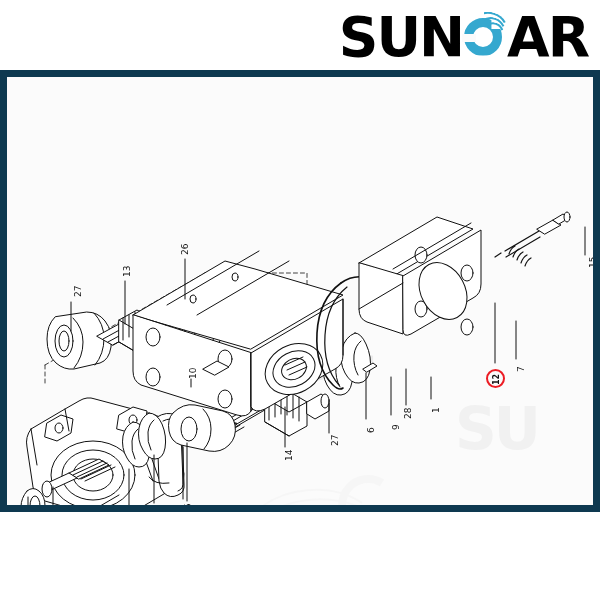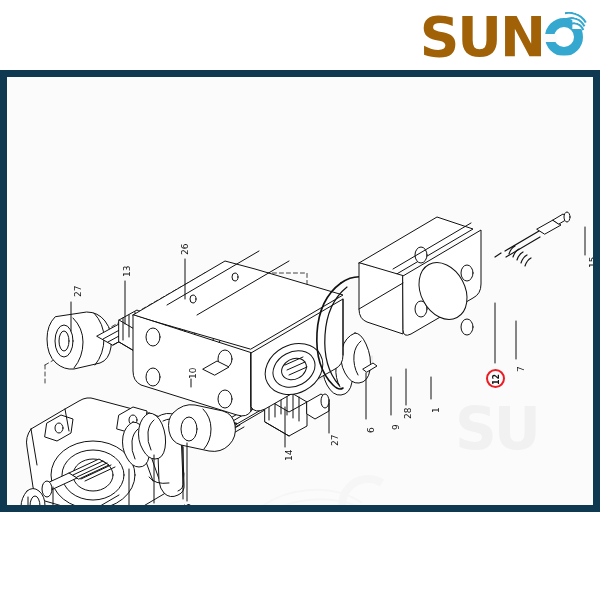--- a/index.html
+++ b/index.html
@@ -25,21 +25,21 @@
     height:58px;
     display:flex;align-items:center;
     letter-spacing:-1px;
     z-index:40;
   }
   .logo-text{
     font-family:"DejaVu Sans",sans-serif;
     font-weight:bold;
     font-size:55px;
     line-height:55px;
-    color:#a16207;
+    color:#000000;
     letter-spacing:-2px;
   }
   .logo-c{
     position:relative;
     display:inline-block;
     width:46px;height:47px;
     margin:0 -1px;
     vertical-align:middle;
   }
   .logo-c .ring{
@@ -387,15 +387,16 @@
     <span class="logo-text">SUN</span>
       <span class="logo-c">
       <span class="ring"></span>
       <span class="notch"></span>
       <span class="logo-swoosh">
         <span></span>
           <span></span>
           <span></span>
       </span>
     </span>
+      <span class="logo-text">AR</span>
   </div>
 
 </div>
 
 </body></html>

